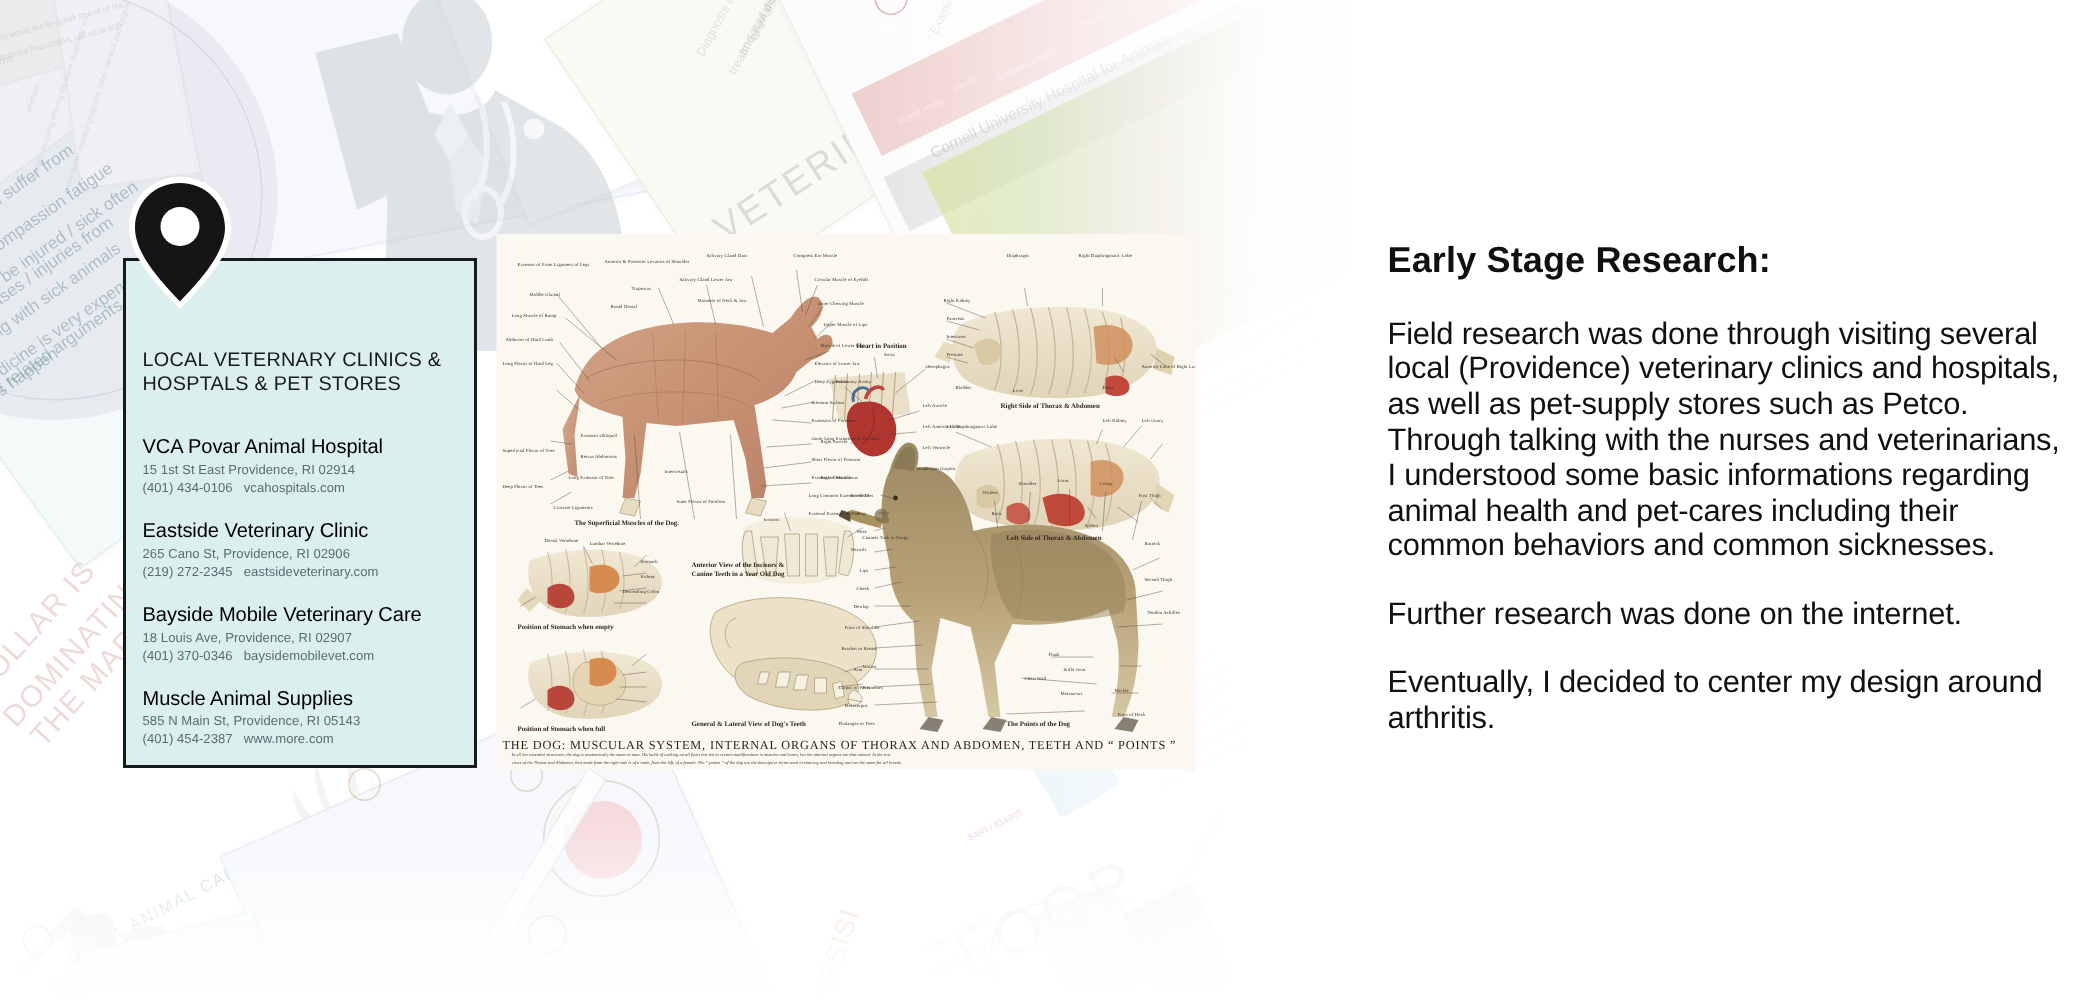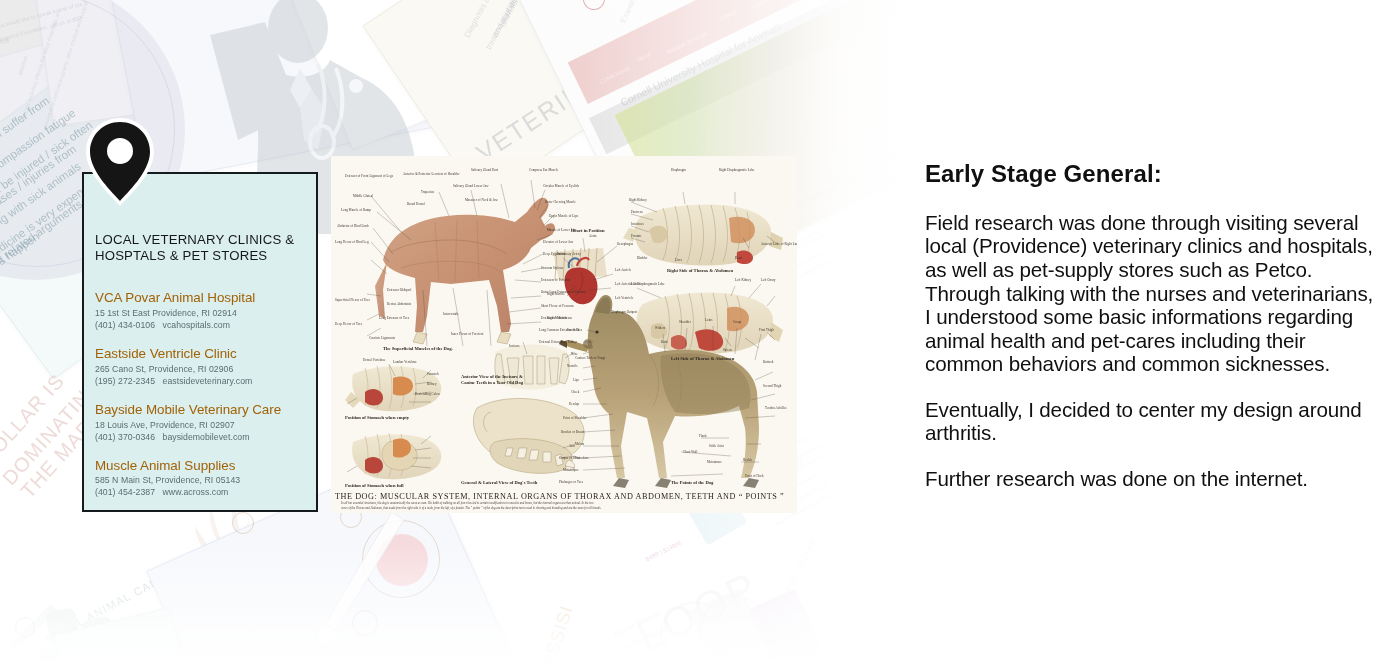--- a/index.html
+++ b/index.html
@@ -187,21 +187,21 @@
     line-height: 1.22;
     color: #16191b;
     font-weight: 400;
     margin: 0 0 26px 0;
     white-space: pre-line;
   }
   .listing { margin-bottom: 15px; }
   .listing:last-child { margin-bottom: 0; }
   .l-name {
     font-size: 13.4px;
-    color: #a16207;
+    color: #000000;
     line-height: 1.18;
     letter-spacing: -.05px;
     margin-bottom: 1px;
   }
   .l-addr, .l-contact {
     font-size: 8.7px;
     color: #5d6b70;
     line-height: 1.38;
     letter-spacing: .05px;
   }
@@ -762,45 +762,45 @@
       <h2 id="info-title">LOCAL VETERNARY CLINICS &amp;
 HOSPTALS &amp; PET STORES</h2>
 
       <div class="listing">
         <div class="l-name">VCA Povar Animal Hospital</div>
         <div class="l-addr">15 1st St East Providence, RI 02914</div>
         <div class="l-contact"><span>(401) 434-0106</span>&nbsp;&nbsp;&nbsp;<span>vcahospitals.com</span></div>
       </div>
 
       <div class="listing">
-        <div class="l-name">Eastside Ventricle Clinic</div>
+        <div class="l-name">Eastside Veterinary Clinic</div>
         <div class="l-addr">265 Cano St, Providence, RI 02906</div>
-        <div class="l-contact"><span>(195) 272-2345</span>&nbsp;&nbsp;&nbsp;<span>eastsideveterinary.com</span></div>
+        <div class="l-contact"><span>(219) 272-2345</span>&nbsp;&nbsp;&nbsp;<span>eastsideveterinary.com</span></div>
       </div>
 
       <div class="listing">
         <div class="l-name">Bayside Mobile Veterinary Care</div>
         <div class="l-addr">18 Louis Ave, Providence, RI 02907</div>
         <div class="l-contact"><span>(401) 370-0346</span>&nbsp;&nbsp;&nbsp;<span>baysidemobilevet.com</span></div>
       </div>
 
       <div class="listing">
         <div class="l-name">Muscle Animal Supplies</div>
         <div class="l-addr">585 N Main St, Providence, RI 05143</div>
-        <div class="l-contact"><span>(401) 454-2387</span>&nbsp;&nbsp;&nbsp;<span>www.across.com</span></div>
+        <div class="l-contact"><span>(401) 454-2387</span>&nbsp;&nbsp;&nbsp;<span>www.more.com</span></div>
       </div>
     </div>
   </div>
 
   <svg id="map-pin" viewBox="0 0 74 92">
     <path d="M37 2 C18 2 3 17 3 36 C3 58 30 82 37 90 C44 82 71 58 71 36 C71 17 56 2 37 2 Z" fill="#ffffff"></path>
     <path d="M37 6 C20 6 7 19 7 36 C7 56 31 78 37 85 C43 78 67 56 67 36 C67 19 54 6 37 6 Z" fill="#151515"></path>
     <circle cx="37" cy="35" r="13" fill="#ffffff"></circle>
   </svg>
 
   <div id="right-panel">
-    <h1 id="rp-heading">Early Stage General:</h1>
+    <h1 id="rp-heading">Early Stage Research:</h1>
     <p class="rp-para">Field research was done through visiting several local (Providence) veterinary clinics and hospitals, as well as pet-supply stores such as Petco. Through talking with the nurses and veterinarians, I understood some basic informations regarding animal health and pet-cares including their common behaviors and common sicknesses.</p>
+    <p class="rp-para">Further research was done on the internet.</p>
     <p class="rp-para">Eventually, I decided to center my design around arthritis.</p>
-    <p class="rp-para">Further research was done on the internet.</p>
   </div>
 
 </div>
 
 </body></html>

